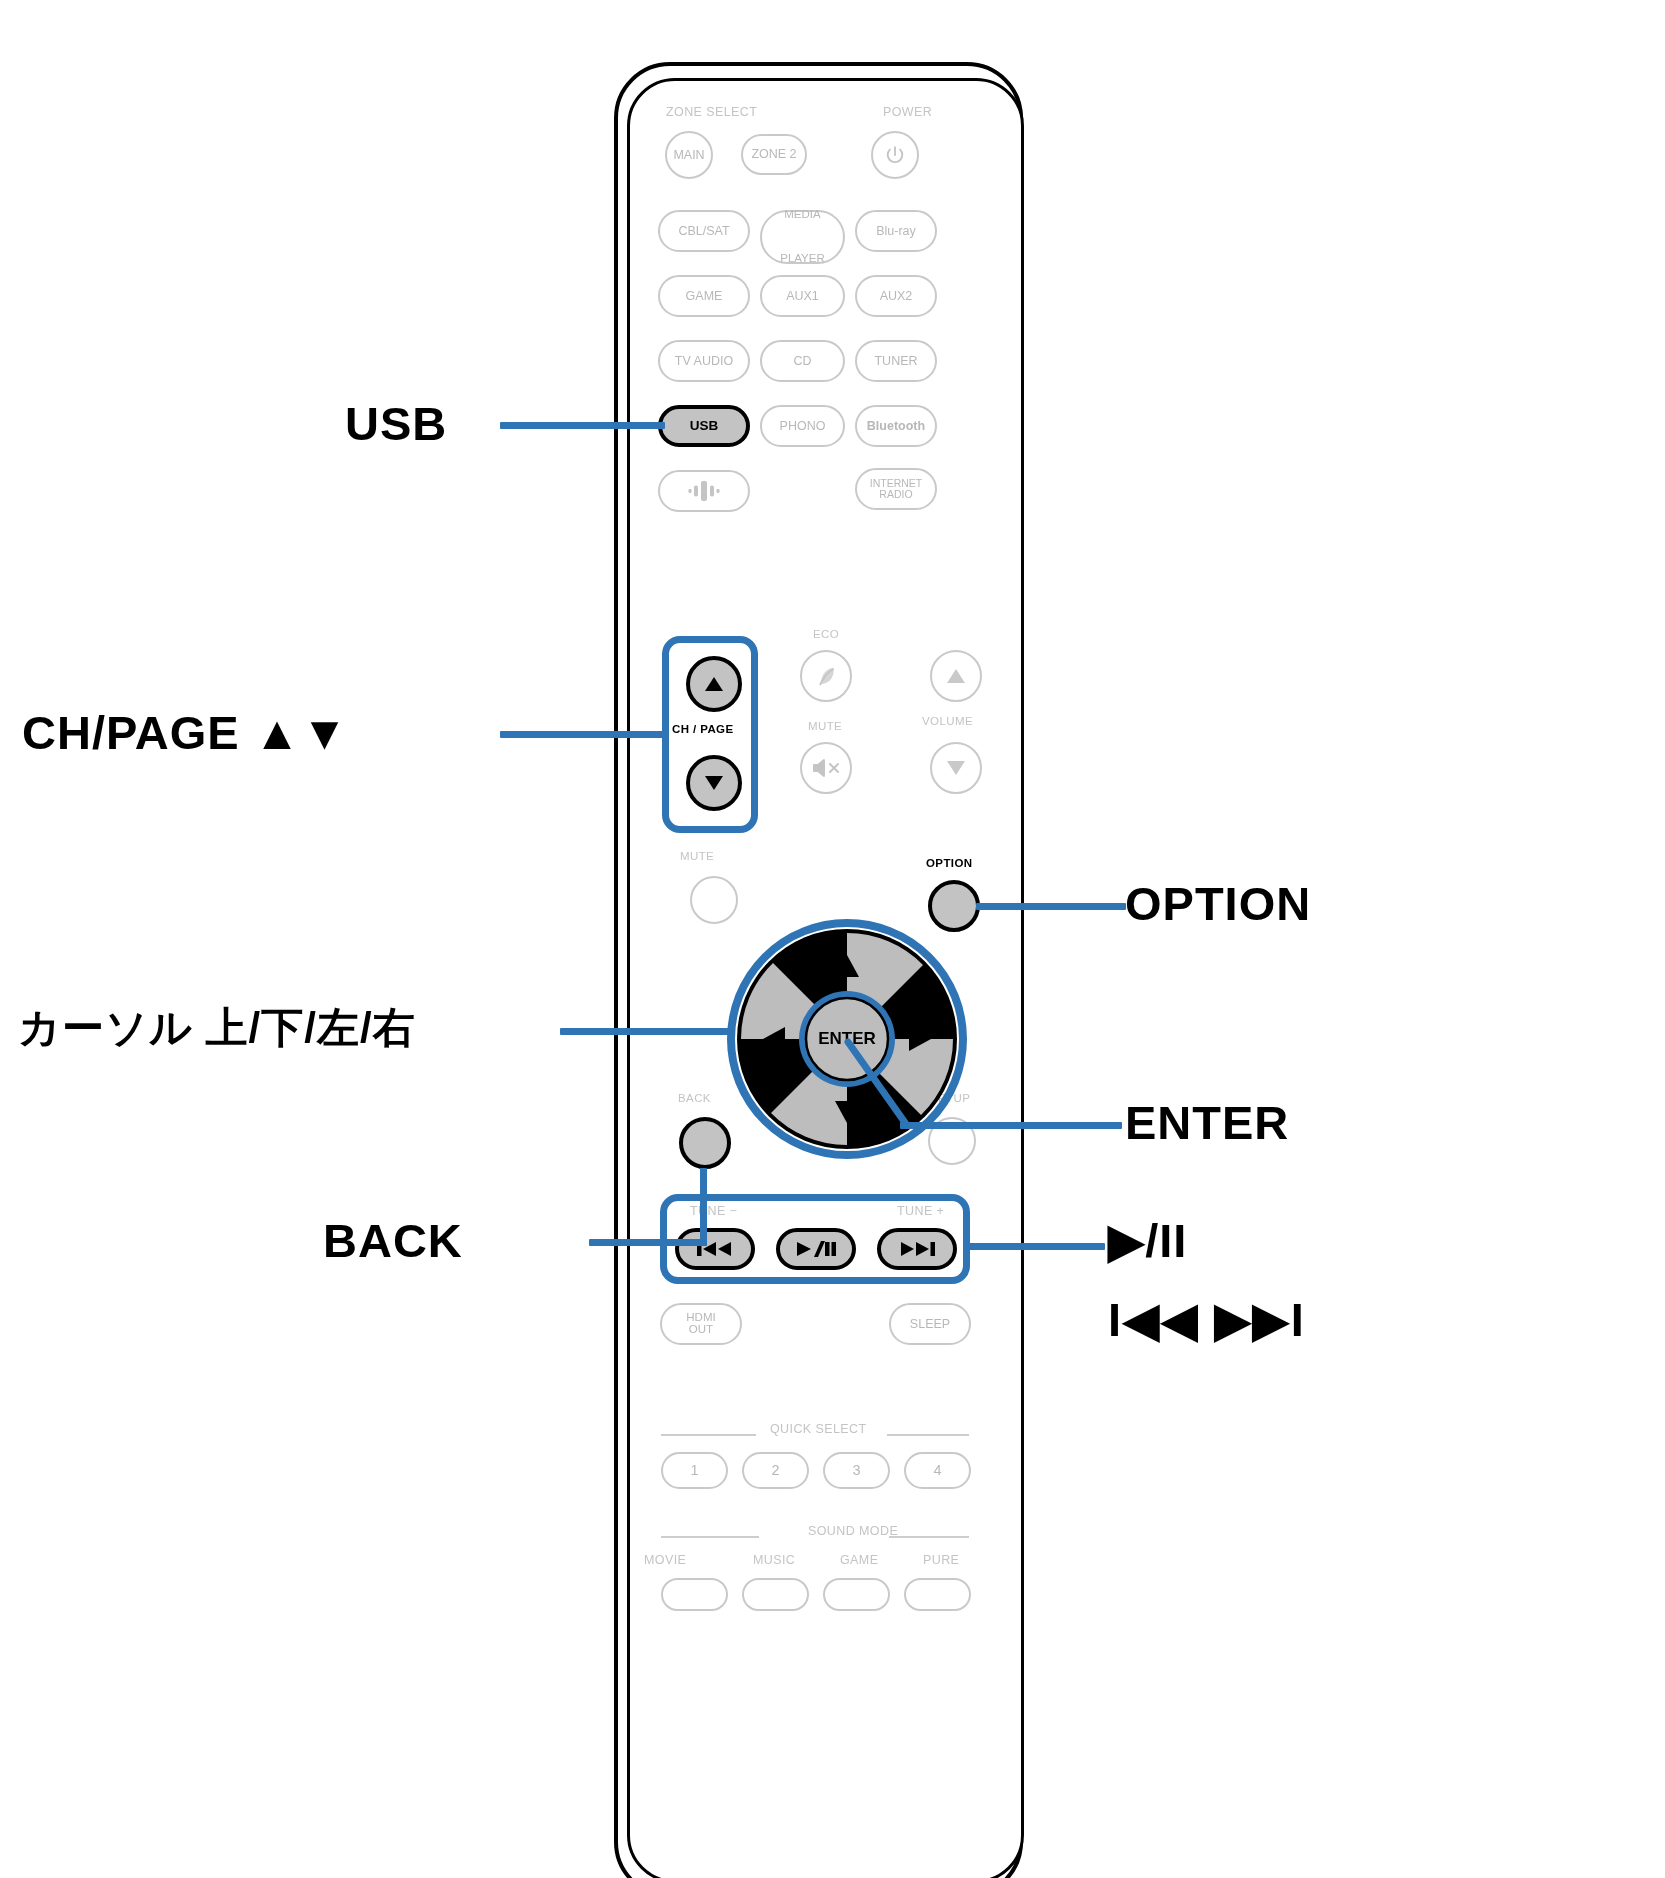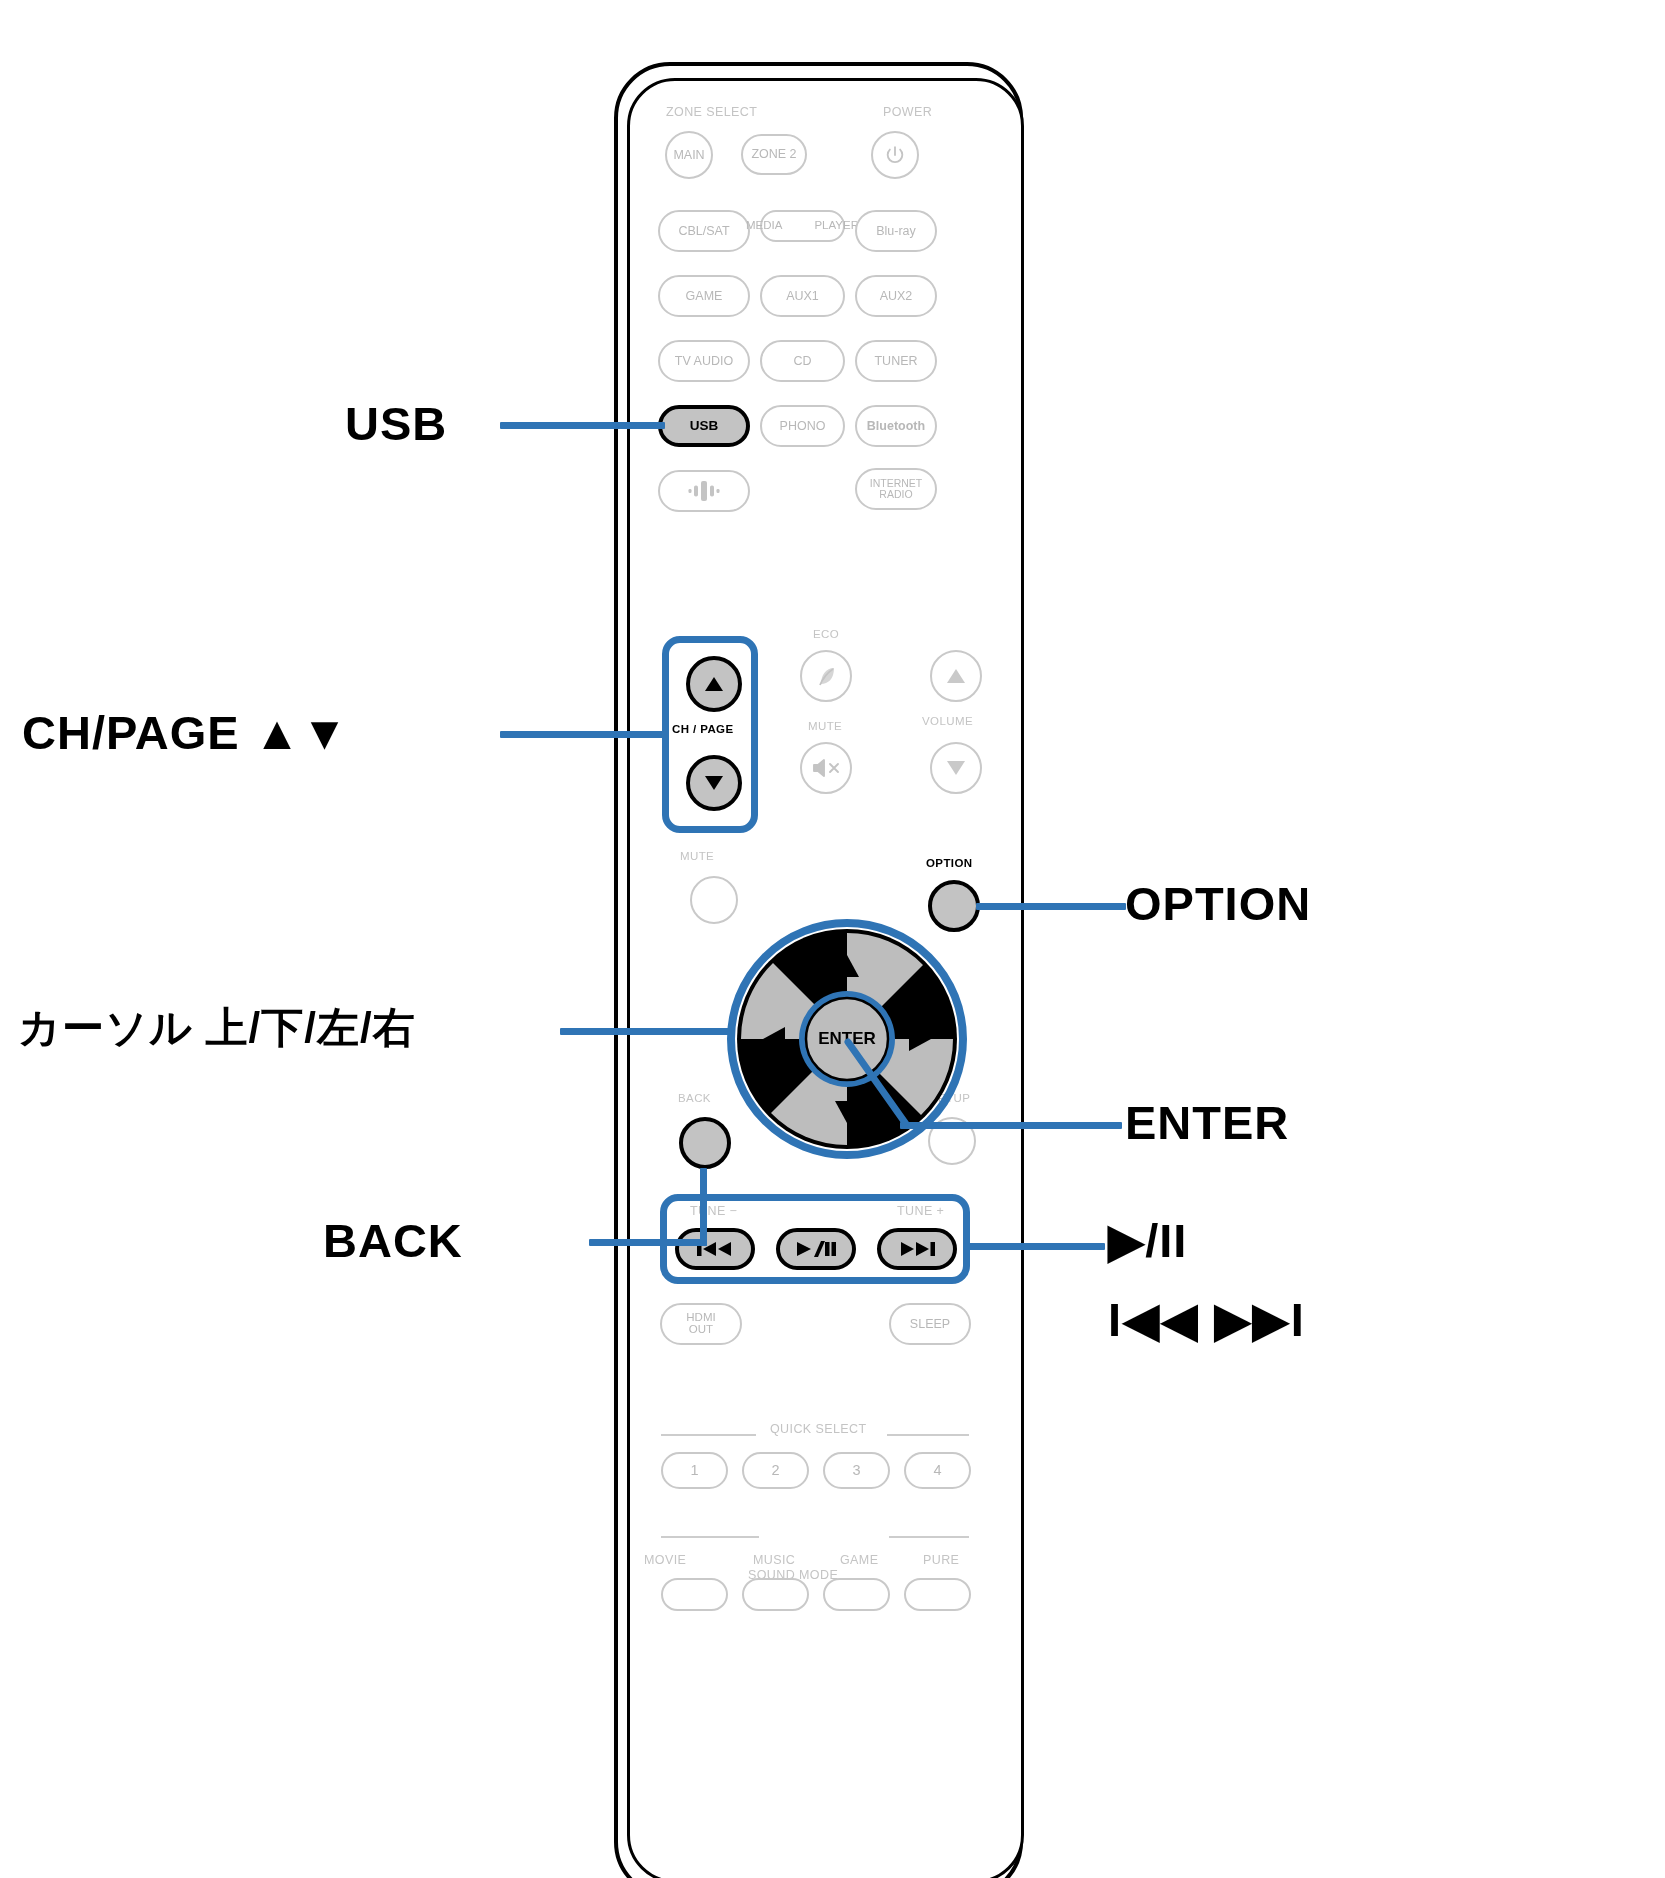--- a/index.html
+++ b/index.html
@@ -58,21 +58,21 @@
 
   <div class="lbl t12" style="left:883px;top:105px;">POWER</div>
   <div class="btn circ" style="left:871px;top:131px;width:48px;height:48px;">
     <svg width="22" height="22" viewBox="0 0 24 24" fill="none" stroke="#c4c4c4" stroke-width="2" stroke-linecap="round">
       <path d="M12 3.5 V12"></path>
         <path d="M6.4 6.1 A8 8 0 1 0 17.6 6.1"></path>
     </svg>
   </div>
 
   <div class="btn pill t12" style="left:658px;top:210px;width:92px;height:42px;">CBL/SAT</div>
-  <div class="btn pill t11 two-line" style="left:760px;top:210px;width:85px;height:32px;gap:32px;">
+  <div class="btn pill t11 two-line" style="left:760px;top:210px;width:85px;height:54px;flex-direction:column;gap:32px;">
     <span>MEDIA</span>
     <span>PLAYER</span>
   </div>
   <div class="btn pill t12" style="left:855px;top:210px;width:82px;height:42px;">Blu-ray</div>
 
   <div class="btn pill t12" style="left:658px;top:275px;width:92px;height:42px;">GAME</div>
   <div class="btn pill t12" style="left:760px;top:275px;width:85px;height:42px;">AUX1</div>
   <div class="btn pill t12" style="left:855px;top:275px;width:82px;height:42px;">AUX2</div>
 
   <div class="btn pill t12" style="left:658px;top:340px;width:92px;height:42px;">TV AUDIO</div>
@@ -209,21 +209,21 @@
   <div class="btn pill t12" style="left:889px;top:1303px;width:82px;height:42px;">SLEEP</div>
 
   <div class="lbl t12" style="left:770px;top:1422px;">QUICK SELECT</div>
   <div style="position:absolute;left:661px;top:1434px;width:95px;height:2px;background:#cdcdcd;"></div>
   <div style="position:absolute;left:887px;top:1434px;width:82px;height:2px;background:#cdcdcd;"></div>
   <div class="btn pill t14" style="left:661px;top:1452px;width:67px;height:37px;">1</div>
   <div class="btn pill t14" style="left:742px;top:1452px;width:67px;height:37px;">2</div>
   <div class="btn pill t14" style="left:823px;top:1452px;width:67px;height:37px;">3</div>
   <div class="btn pill t14" style="left:904px;top:1452px;width:67px;height:37px;">4</div>
 
-  <div class="lbl t12" style="left:748px;top:1524px;margin-top:44px;">SOUND MODE</div>
+  <div class="lbl t12" style="left:808px;top:1524px;">SOUND MODE</div>
   <div style="position:absolute;left:661px;top:1536px;width:98px;height:2px;background:#cdcdcd;"></div>
   <div style="position:absolute;left:889px;top:1536px;width:80px;height:2px;background:#cdcdcd;"></div>
   <div class="lbl t12" style="left:644px;top:1553px;">MOVIE</div>
   <div class="lbl t12" style="left:753px;top:1553px;">MUSIC</div>
   <div class="lbl t12" style="left:840px;top:1553px;">GAME</div>
   <div class="lbl t12" style="left:923px;top:1553px;">PURE</div>
   <div class="btn pill" style="left:661px;top:1578px;width:67px;height:33px;"></div>
   <div class="btn pill" style="left:742px;top:1578px;width:67px;height:33px;"></div>
   <div class="btn pill" style="left:823px;top:1578px;width:67px;height:33px;"></div>
   <div class="btn pill" style="left:904px;top:1578px;width:67px;height:33px;"></div>

